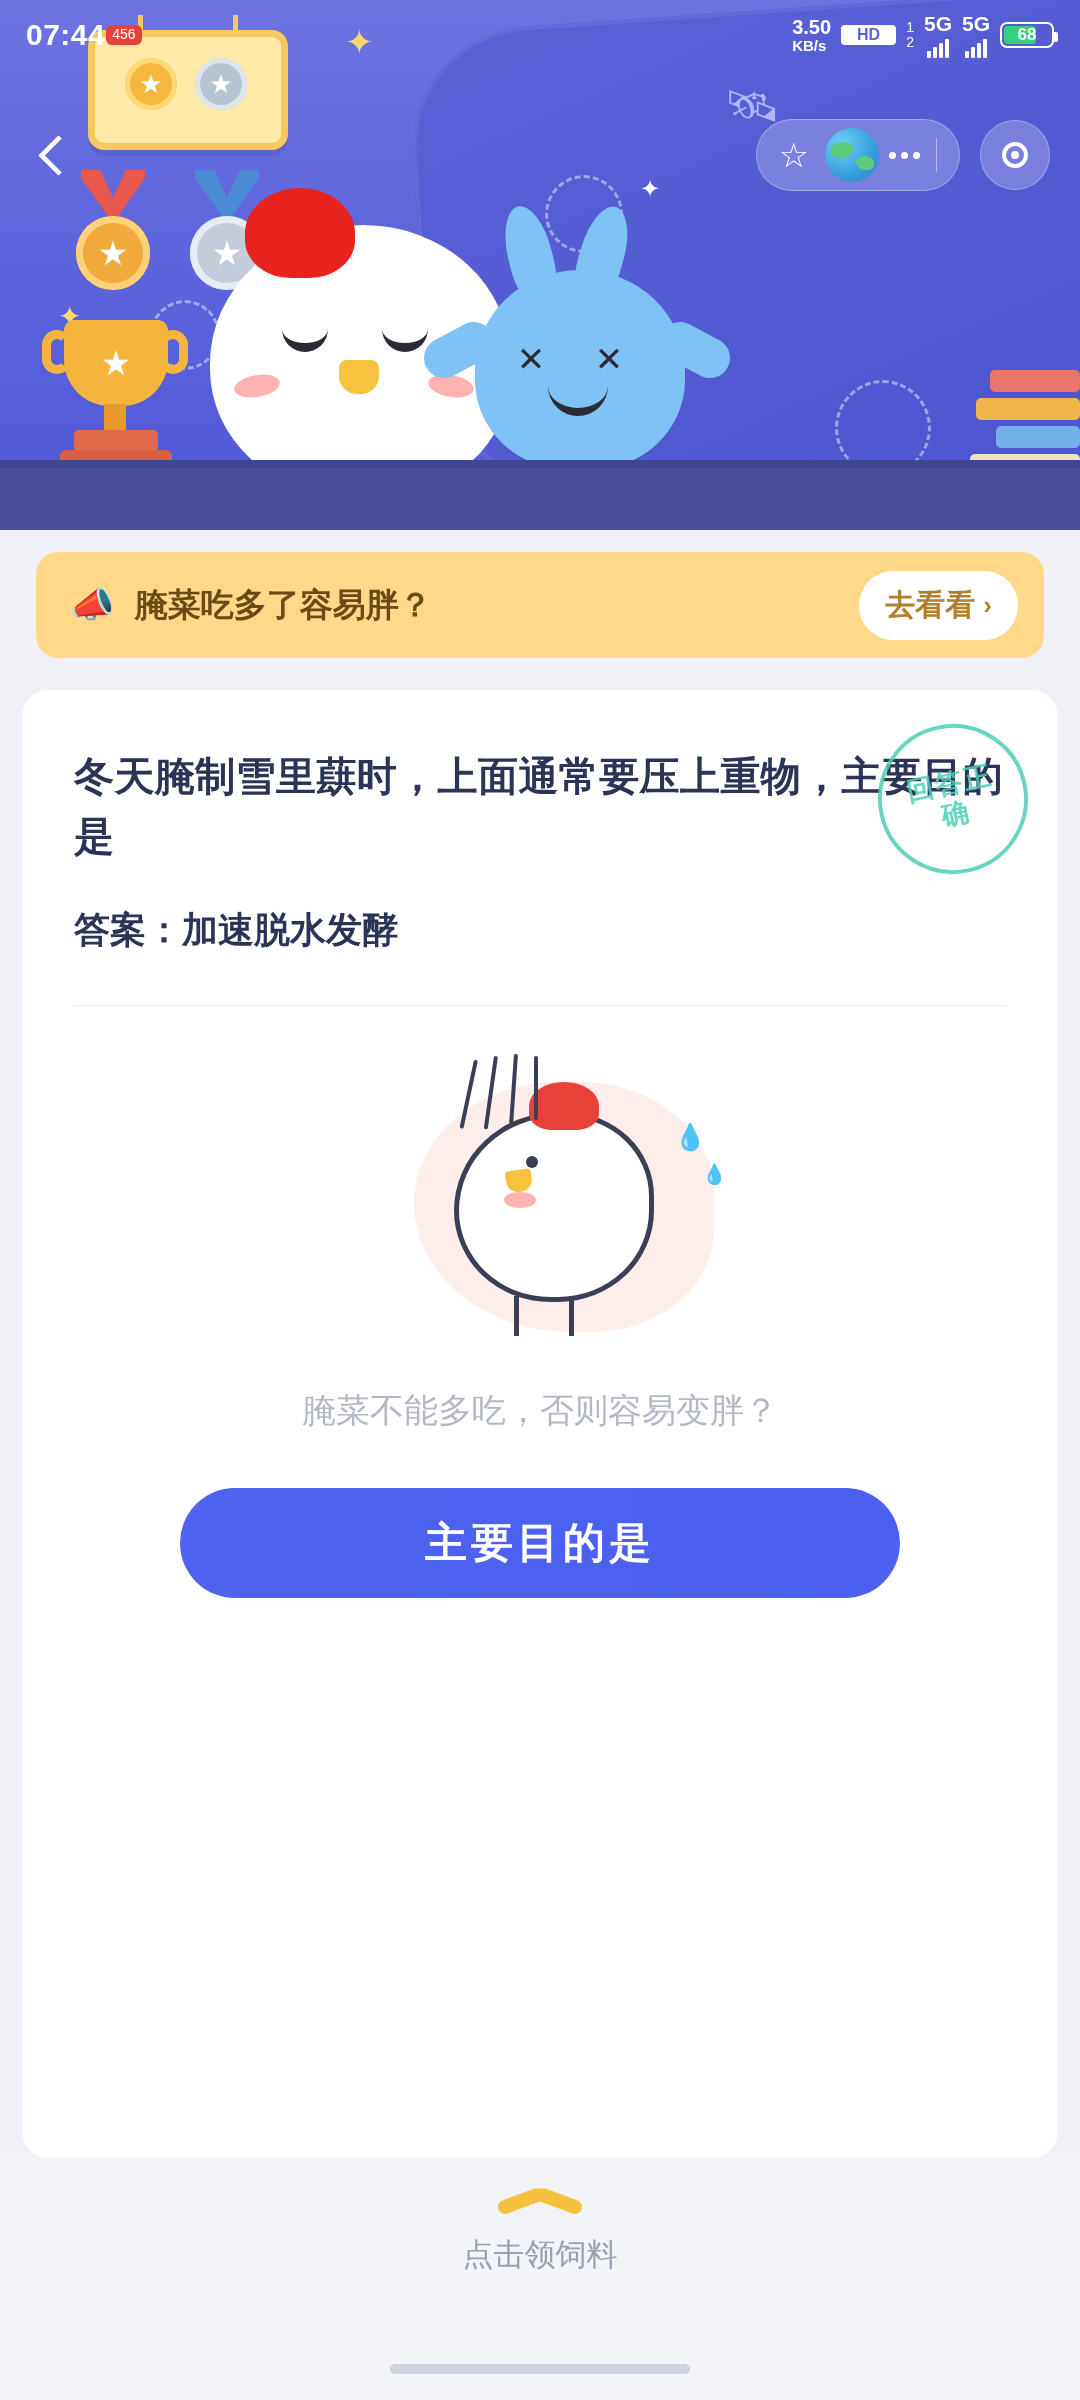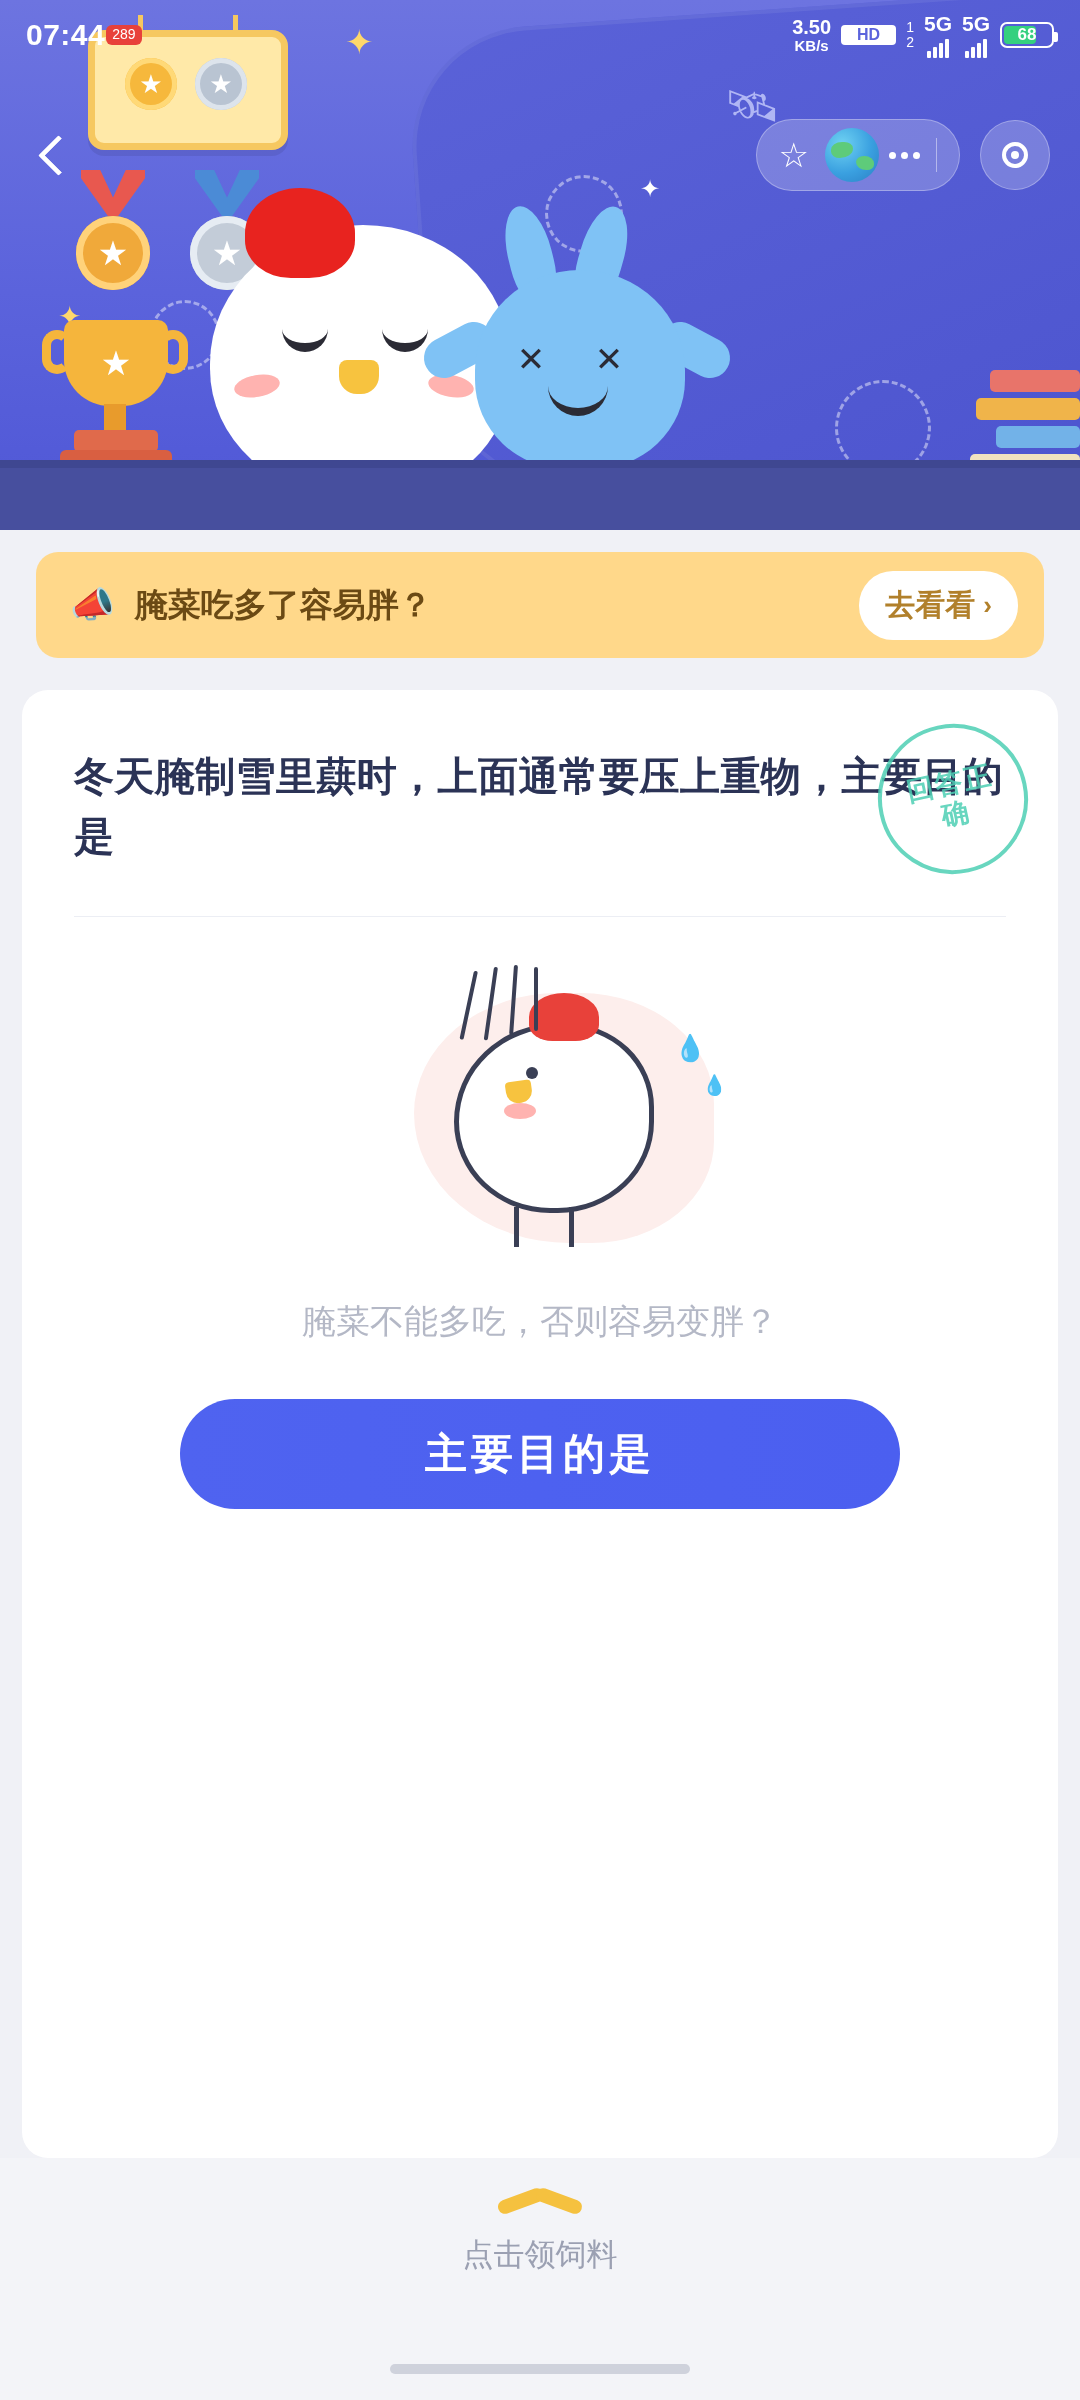--- a/index.html
+++ b/index.html
@@ -40,21 +40,21 @@
     font-size: 26px;
     z-index: 40;
   }
   .sb-left { display:flex; align-items:center; gap: 1px; }
   .sb-time { font-size: 30px; font-weight: 600; letter-spacing: .5px; }
   .sb-badge {
     background: #e8413a; color:#fff; font-size: 14px; border-radius: 6px;
     padding: 2px 6px; line-height: 1.1;
   }
   .sb-right { display:flex; align-items:center; gap: 10px; }
-  .sb-net { text-align: center; line-height: 1.02; font-size: 20px; font-weight: 700; }
+  .sb-net { text-align: left; line-height: 1.02; font-size: 20px; font-weight: 700; }
   .sb-net .u { font-size: 15px; font-weight: 600; }
   .sb-hd {
     background:#fff; color:#5b63dc; font-weight:800; font-size:16px;
     border-radius:4px; padding:1px 16px;
   }
   .sb-sig { display:flex; align-items:flex-end; gap:2px; height: 22px; }
   .sb-sig i { display:block; width:4px; background:#fff; border-radius:1px; }
   .sb-sig i:nth-child(1){height:7px}
   .sb-sig i:nth-child(2){height:11px}
   .sb-sig i:nth-child(3){height:15px}
@@ -442,21 +442,21 @@
       <div class="foot l"></div>
         <div class="foot r"></div>
     </div>
 
     <div class="hero-shelf"></div>
     <div class="hero-bottom-band"></div>
 
     <div class="statusbar">
       <div class="sb-left">
         <div class="sb-time">07:44</div>
-        <div class="sb-badge">289</div>
+        <div class="sb-badge">456</div>
       </div>
       <div class="sb-right">
         <div class="sb-net">
           <div>3.50</div>
           <div class="u">KB/s</div>
         </div>
         <div class="sb-hd">HD</div>
         <div style="display:flex;flex-direction:column;font-size:14px;line-height:1.1;">
           <span>1</span>
           <span>2</span>
@@ -519,20 +519,23 @@
 
   <div class="card">
     <div class="card-inner">
 
       <div class="stamp">
         <span>回答正确</span>
       </div>
 
       <div class="q-title">冬天腌制雪里蕻时，上面通常要压上重物，主要目的是</div>
 
+      <div class="answer">
+        <b>答案：</b><span>加速脱水发酵</span>
+      </div>
 
       <div class="divider"></div>
 
 
       <div class="illus">
         <div class="blob"></div>
         <div class="c-body"></div>
         <div class="c-hat"></div>
         <div class="c-eye"></div>
         <div class="c-beak"></div>

